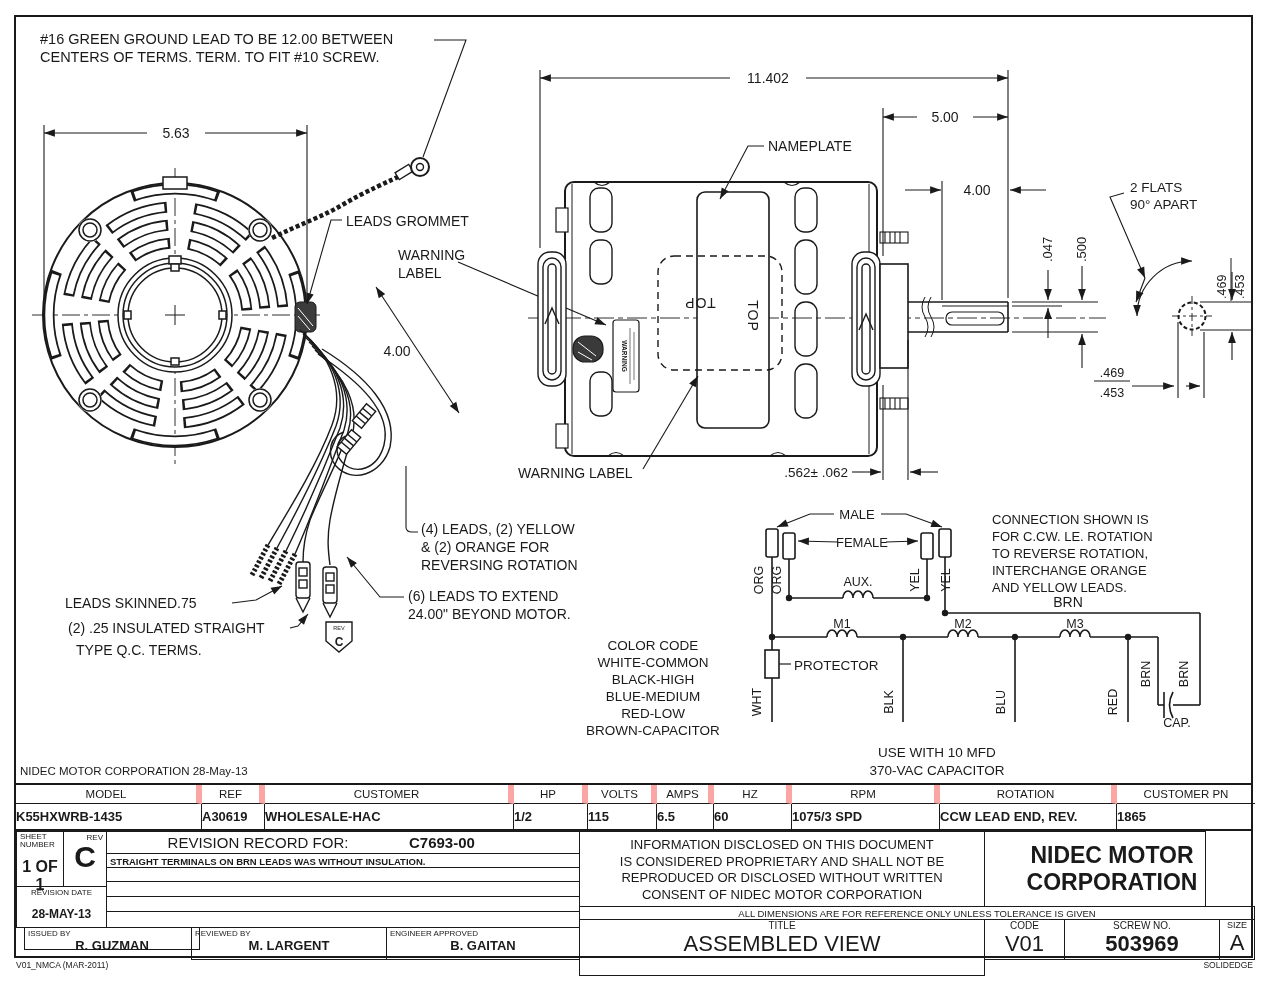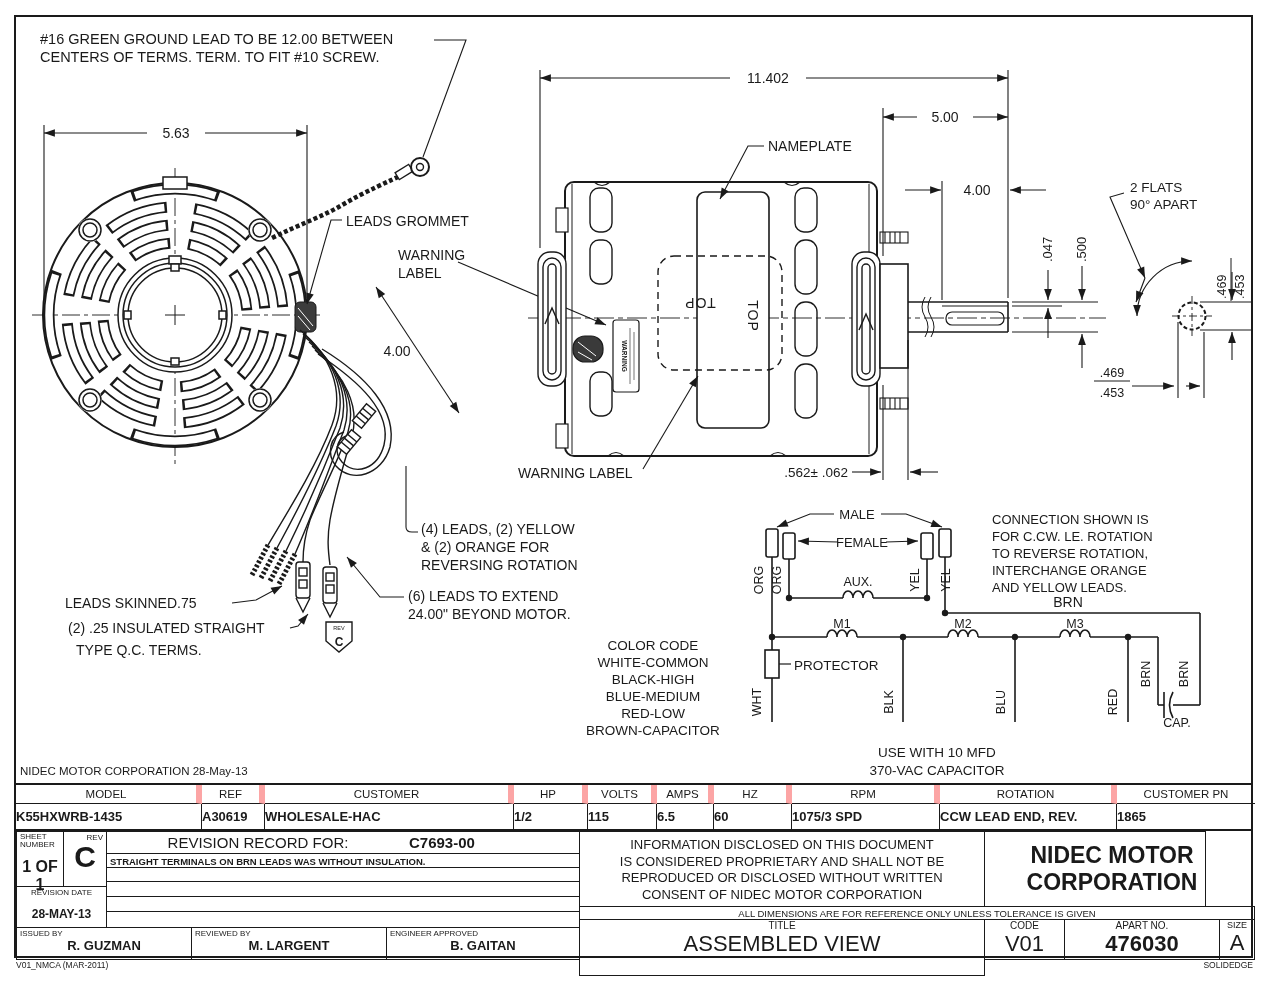--- a/index.html
+++ b/index.html
@@ -471,21 +471,21 @@
   <div class="tb" style="left:90px;top:36px;width:474px;height:15px;"></div>
   <div class="tb" style="left:90px;top:50px;width:474px;height:16px;"></div>
   <div class="tb" style="left:90px;top:65px;width:474px;height:16px;"></div>
   <div class="tb" style="left:90px;top:80px;width:474px;height:17px;"></div>
 
   <div class="tb" style="left:0;top:55px;width:91px;height:42px;">
     <div class="lbl" style="text-align:center;padding-left:0;">REVISION DATE</div>
     <div style="font-size:12px;font-weight:bold;text-align:center;margin-top:10px;">28-MAY-13</div>
   </div>
 
-  <div class="tb" style="left:0;top:96px;width:176px;height:33px;">
+  <div class="tb" style="left:8px;top:96px;width:176px;height:23px;">
     <div class="lbl">ISSUED BY</div>
     <div class="big" style="font-size:13px;">R. GUZMAN</div>
   </div>
   <div class="tb" style="left:175px;top:96px;width:196px;height:33px;">
     <div class="lbl">REVIEWED BY</div>
     <div class="big" style="font-size:13px;">M. LARGENT</div>
   </div>
   <div class="tb" style="left:370px;top:96px;width:194px;height:33px;">
     <div class="lbl">ENGINEER APPROVED</div>
     <div class="big" style="font-size:13px;">B. GAITAN</div>
@@ -509,22 +509,22 @@
 
   <div class="tb" style="left:563px;top:88px;width:406px;height:57px;">
     <div style="font-size:10px;text-align:center;">TITLE</div>
     <div style="font-size:22px;text-align:center;">ASSEMBLED VIEW</div>
   </div>
   <div class="tb" style="left:968px;top:88px;width:81px;height:41px;">
     <div style="font-size:10px;text-align:center;">CODE</div>
     <div style="font-size:22px;text-align:center;">V01</div>
   </div>
   <div class="tb" style="left:1048px;top:88px;width:156px;height:41px;">
-    <div style="font-size:10px;text-align:center;">APART NO.</div>
-    <div style="font-size:22px;font-weight:bold;text-align:center;">476030</div>
+    <div style="font-size:10px;text-align:center;">SCREW NO.</div>
+    <div style="font-size:22px;font-weight:bold;text-align:center;">503969</div>
   </div>
   <div class="tb" style="left:1203px;top:88px;width:36px;height:41px;">
     <div style="font-size:9px;text-align:center;">SIZE</div>
     <div style="font-size:22px;text-align:center;">A</div>
   </div>
 </div>
 
 <div class="footer-txt" style="left:16px;">V01_NMCA (MAR-2011)</div>
 <div class="footer-txt" style="right:27px;">SOLIDEDGE</div>
 

